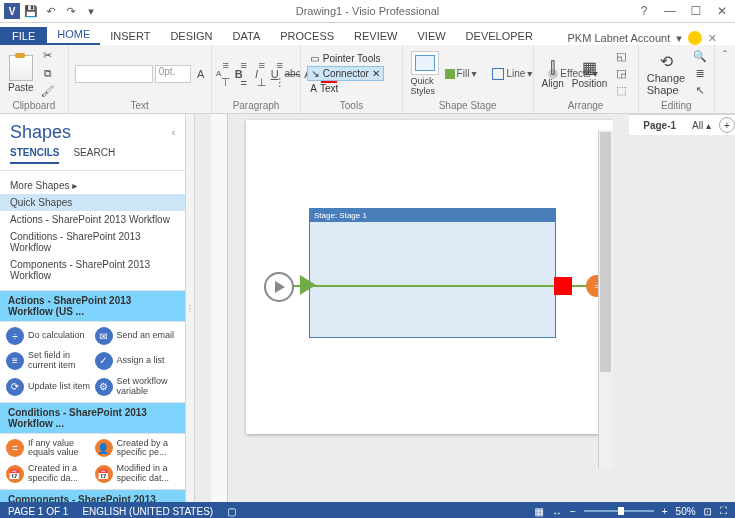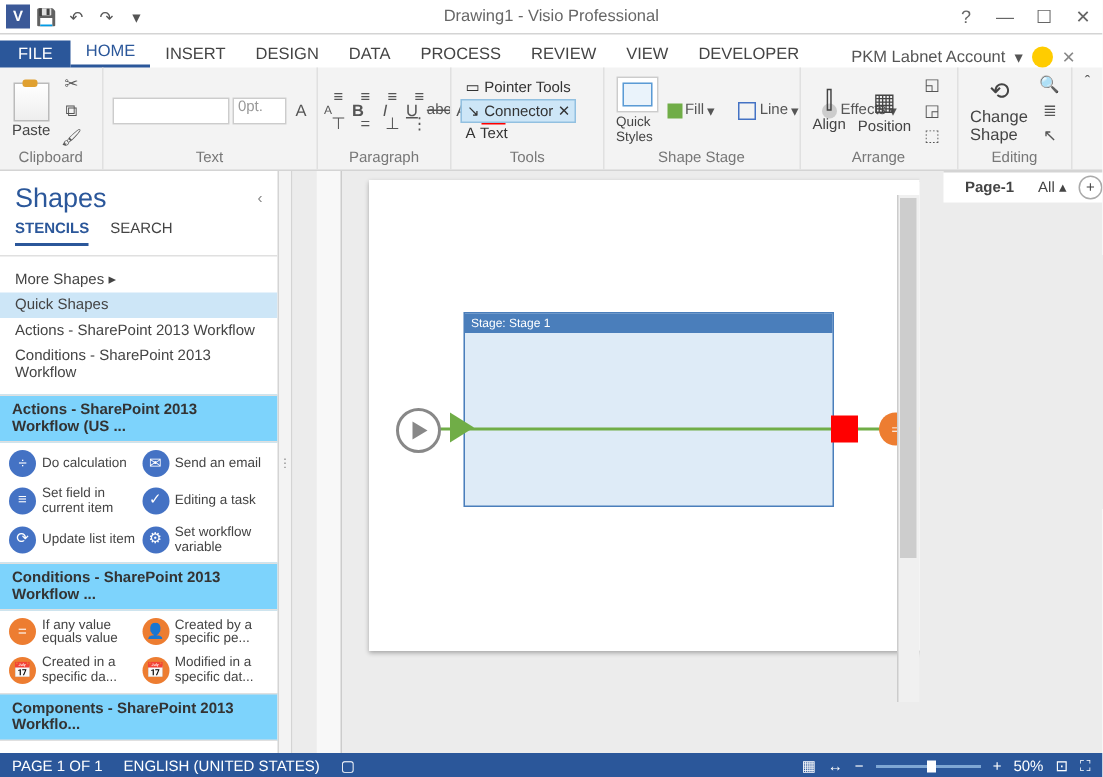--- a/index.html
+++ b/index.html
@@ -259,38 +259,39 @@
     </div>
     <div class="shapes-tabs">
       <div class="shapes-tab active">STENCILS</div>
       <div class="shapes-tab">SEARCH</div>
     </div>
     <div class="stencil-list">
       <div class="stencil-item"><span>More Shapes</span> <span>▸</span></div>
       <div class="stencil-item sel">Quick Shapes</div>
       <div class="stencil-item">Actions - SharePoint 2013 Workflow</div>
       <div class="stencil-item">Conditions - SharePoint 2013 Workflow</div>
+      <div class="stencil-item">Components - SharePoint 2013 Workflow</div>
     </div>
     <div class="section-hdr">Actions - SharePoint 2013 Workflow (US ...</div>
     <div class="shape-grid">
       <div class="shape-item">
           <div class="shape-ic ic-blue">÷</div>
           <span>Do calculation</span>
         </div>
       <div class="shape-item">
           <div class="shape-ic ic-blue">✉</div>
           <span>Send an email</span>
         </div>
       <div class="shape-item">
           <div class="shape-ic ic-blue">≡</div>
           <span>Set field in current item</span>
         </div>
       <div class="shape-item">
           <div class="shape-ic ic-blue">✓</div>
-          <span>Editing a task</span>
+          <span>Assign a list</span>
         </div>
       <div class="shape-item">
           <div class="shape-ic ic-blue">⟳</div>
           <span>Update list item</span>
         </div>
       <div class="shape-item">
           <div class="shape-ic ic-blue">⚙</div>
           <span>Set workflow variable</span>
         </div>
     </div>

